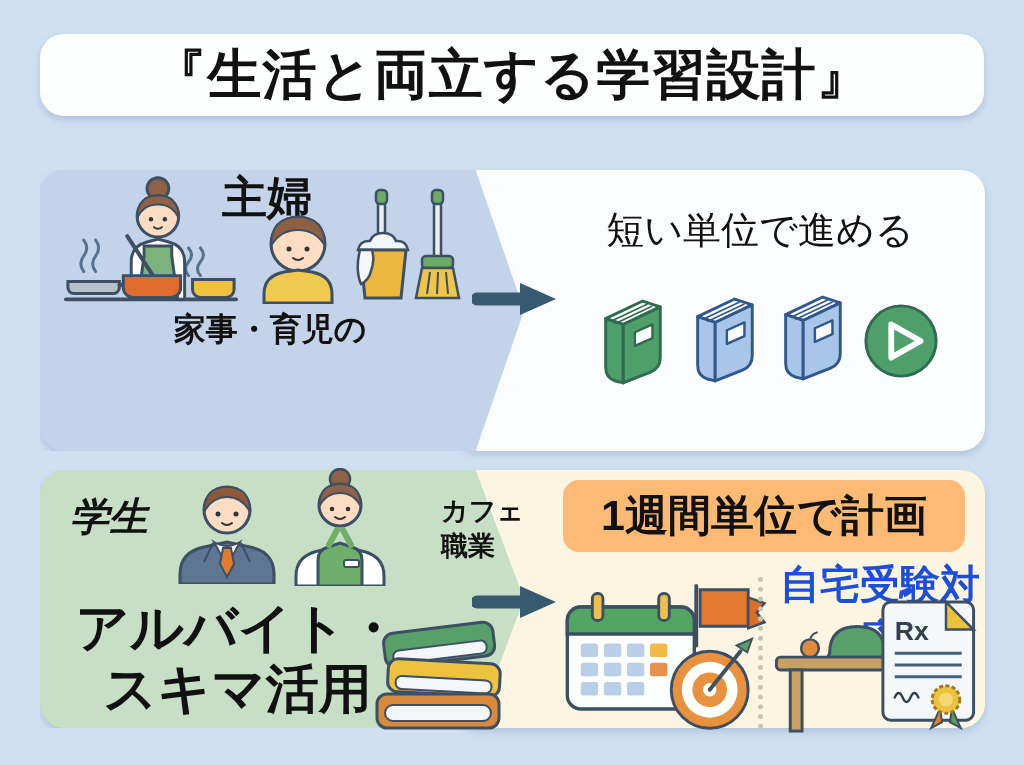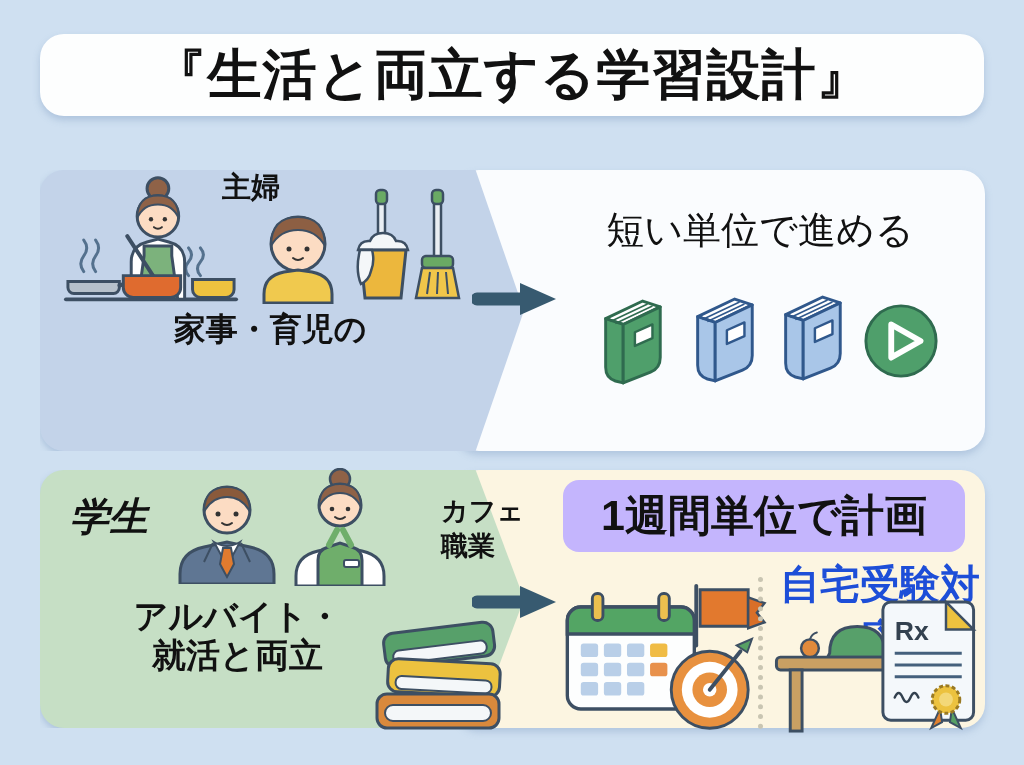--- a/index.html
+++ b/index.html
@@ -33,36 +33,36 @@
   .r2-result{left:455px;top:470px;width:530px;height:258px;background:#fcf5e1;}
   .panel-chevron{
     position:absolute;z-index:2;border-radius:24px;
     clip-path:polygon(0 0,90% 0,100% 50%,90% 100%,0 100%);
     filter:drop-shadow(0 3px 3px rgba(120,150,190,.4));
   }
   .r1-left{left:40px;top:170px;width:484px;height:281px;background:#c3d3e9;}
   .r2-left{left:40px;top:470px;width:484px;height:258px;background:#c6dfc5;}
   .abs{position:absolute;z-index:3;}
   .persona{font-weight:bold;color:#111;}
-  .p1{left:222px;top:168px;font-size:29px;}
+  .p1{left:222px;top:168px;font-size:45px;}
   .p2{left:70px;top:490px;font-size:39px;font-style:italic;}
   .caption{
     text-align:center;font-weight:bold;color:#111;line-height:1.16;
   }
   .cap1{left:40px;top:311px;width:460px;font-size:32px;}
-  .cap2{left:25px;top:597px;width:425px;font-size:34px;}
+  .cap2{left:25px;top:597px;width:425px;font-size:53px;}
   .headline1{
     left:545px;top:205px;width:430px;text-align:center;
     font-size:38px;font-weight:normal;color:#111;
   }
   .note{
     left:399px;top:494px;font-size:27px;font-weight:bold;line-height:1.28;color:#111;margin-left:42px;
   }
   .badge{
-    left:563px;top:480px;width:402px;height:72px;background:#c4b5fd;
+    left:563px;top:480px;width:402px;height:72px;background:#fdba74;
     border-radius:16px;display:flex;align-items:center;justify-content:center;
   }
   .badge span{font-size:43px;font-weight:bold;color:#111;}
   .sublabel{
     left:780px;top:557px;width:200px;text-align:center;
     font-size:40px;font-weight:bold;color:#1d4ed8;
   }
   .divider{
     left:758px;top:577px;height:152px;width:0;
     border-left:5px dotted #c9c5b2;
@@ -221,21 +221,21 @@
     </svg>
   </div>
 
   <div class="abs note">
     <div>カフェ</div>
     <div>職業</div>
   </div>
 
   <div class="abs caption cap2">
     <div>アルバイト・</div>
-    <div>就活と両立</div>
+    <div>スキマ活用</div>
   </div>
 
   <div class="abs" style="left:372px;top:606px;">
     <svg width="136" height="126" viewBox="0 0 136 126">
       <g transform="rotate(-7 64 38)">
         <rect x="12" y="22" width="110" height="34" rx="10" fill="#57a06a" stroke="#3d4f63" stroke-width="3"></rect>
         <rect x="20" y="40" width="94" height="13" rx="6" fill="#f4f7f9" stroke="#3d4f63" stroke-width="2"></rect>
       </g>
       <g transform="rotate(3 68 70)">
         <rect x="16" y="55" width="112" height="33" rx="10" fill="#ecc23f" stroke="#3d4f63" stroke-width="3"></rect>

